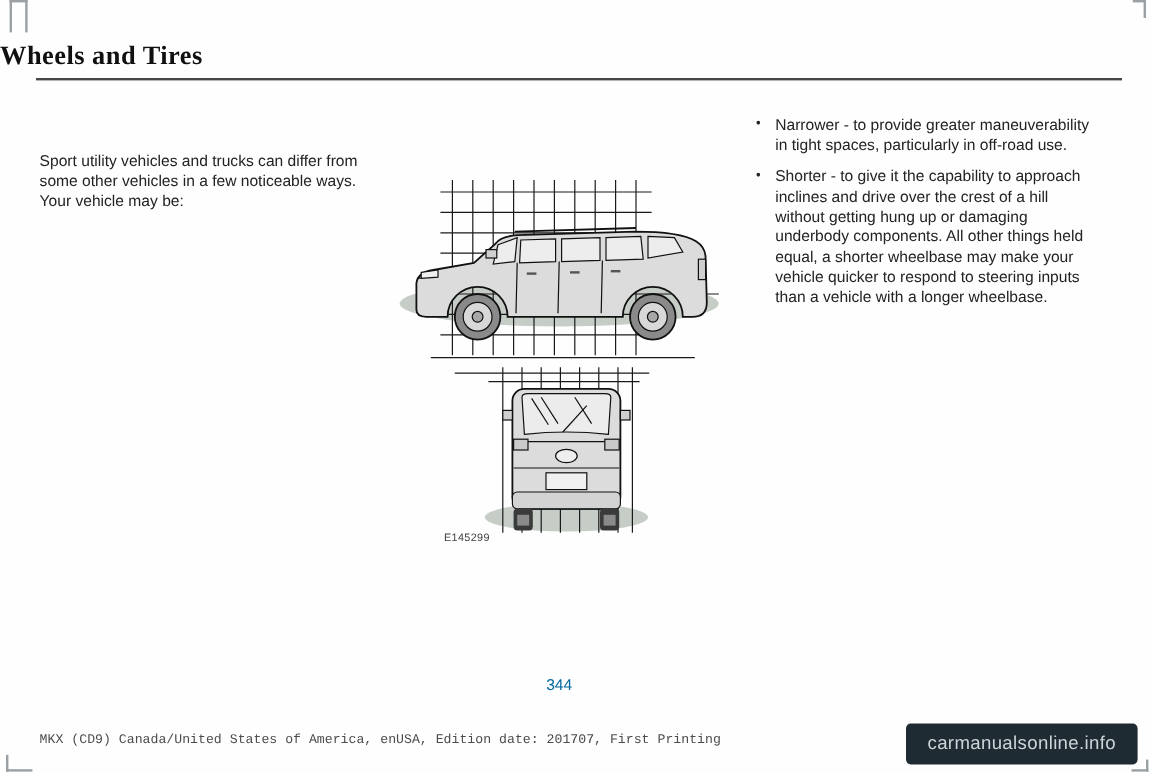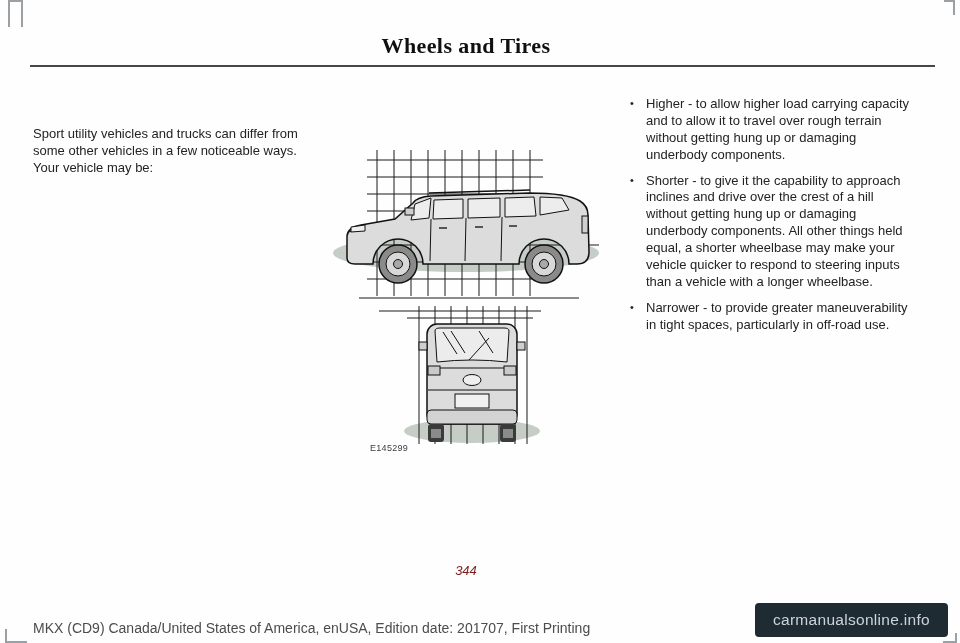--- a/index.html
+++ b/index.html
@@ -8,21 +8,21 @@
     position:relative;
     background:#fefefe;
     font-family:"Liberation Sans", sans-serif;
     color:#1f1f1f;
     overflow:hidden;
   }
 
   
   .page-title {
     position:absolute; top:33px; left:0; width:932px;
-    text-align:center;
+    text-align:left;
     font-family:"Liberation Serif", serif;
     font-weight:bold; font-size:22px; color:#101010;
     letter-spacing:.4px;
   }
   .header-rule {
     position:absolute; top:65px; left:30px; width:905px; height:2px;
     background:#474747;
   }
 
   
@@ -50,25 +50,25 @@
   .figure { position:absolute; left:331px; top:148px; width:285px; height:300px; }
   .figure svg { display:block; width:285px; height:300px; }
   .figure-label {
     position:absolute; left:335px; top:443px;
     font-size:9px; color:#3e3e3e; letter-spacing:.3px;margin-left:35px;
   }
 
   
   .page-number {
     position:absolute; top:563px; left:0; width:932px;
-    text-align:center; font-size:13px; color:#7f1d1d;font-style:italic;
+    text-align:center; font-size:13px; color:#0369a1;
   }
   .footer-imprint {
-    position:absolute; left:33px; bottom:7px;
-    font-size:14px; color:#4c4c4c;
+    position:absolute; left:33px; bottom:20px;
+    font-size:11px; color:#4c4c4c;font-family:Liberation Mono, monospace;
   }
   .watermark {
     position:absolute; right:12px; bottom:6px;
     background:#1e2b33; color:#ccd4d9;
     font-size:15.5px; padding:8px 18px; border-radius:4px;
     letter-spacing:.3px;
   }
 
   
   .crop { position:absolute; }
@@ -208,21 +208,20 @@
       <rect x="169" y="276" width="16" height="18" rx="3" fill="#3a3a3a"></rect>
       <rect x="100" y="281" width="10" height="9" fill="#8a8a8a"></rect>
       <rect x="172" y="281" width="10" height="9" fill="#8a8a8a"></rect>
     </g>
   </svg>
 </div>
 <div class="figure-label">E145299</div>
 
 <div class="col-right">
   <ul class="bullets">
-    <li>Higher - to allow higher load carrying capacity and to allow it to travel over rough terrain without getting hung up or damaging underbody components.</li>
+    <li>Narrower - to provide greater maneuverability in tight spaces, particularly in off-road use.</li>
     <li>Shorter - to give it the capability to approach inclines and drive over the crest of a hill without getting hung up or damaging underbody components. All other things held equal, a shorter wheelbase may make your vehicle quicker to respond to steering inputs than a vehicle with a longer wheelbase.</li>
-    <li>Narrower - to provide greater maneuverability in tight spaces, particularly in off-road use.</li>
   </ul>
 </div>
 
 <div class="page-number">344</div>
 <div class="footer-imprint">MKX (CD9) Canada/United States of America, enUSA, Edition date: 201707, First Printing</div>
 <div class="watermark">carmanualsonline.info</div>
 
 </body></html>

